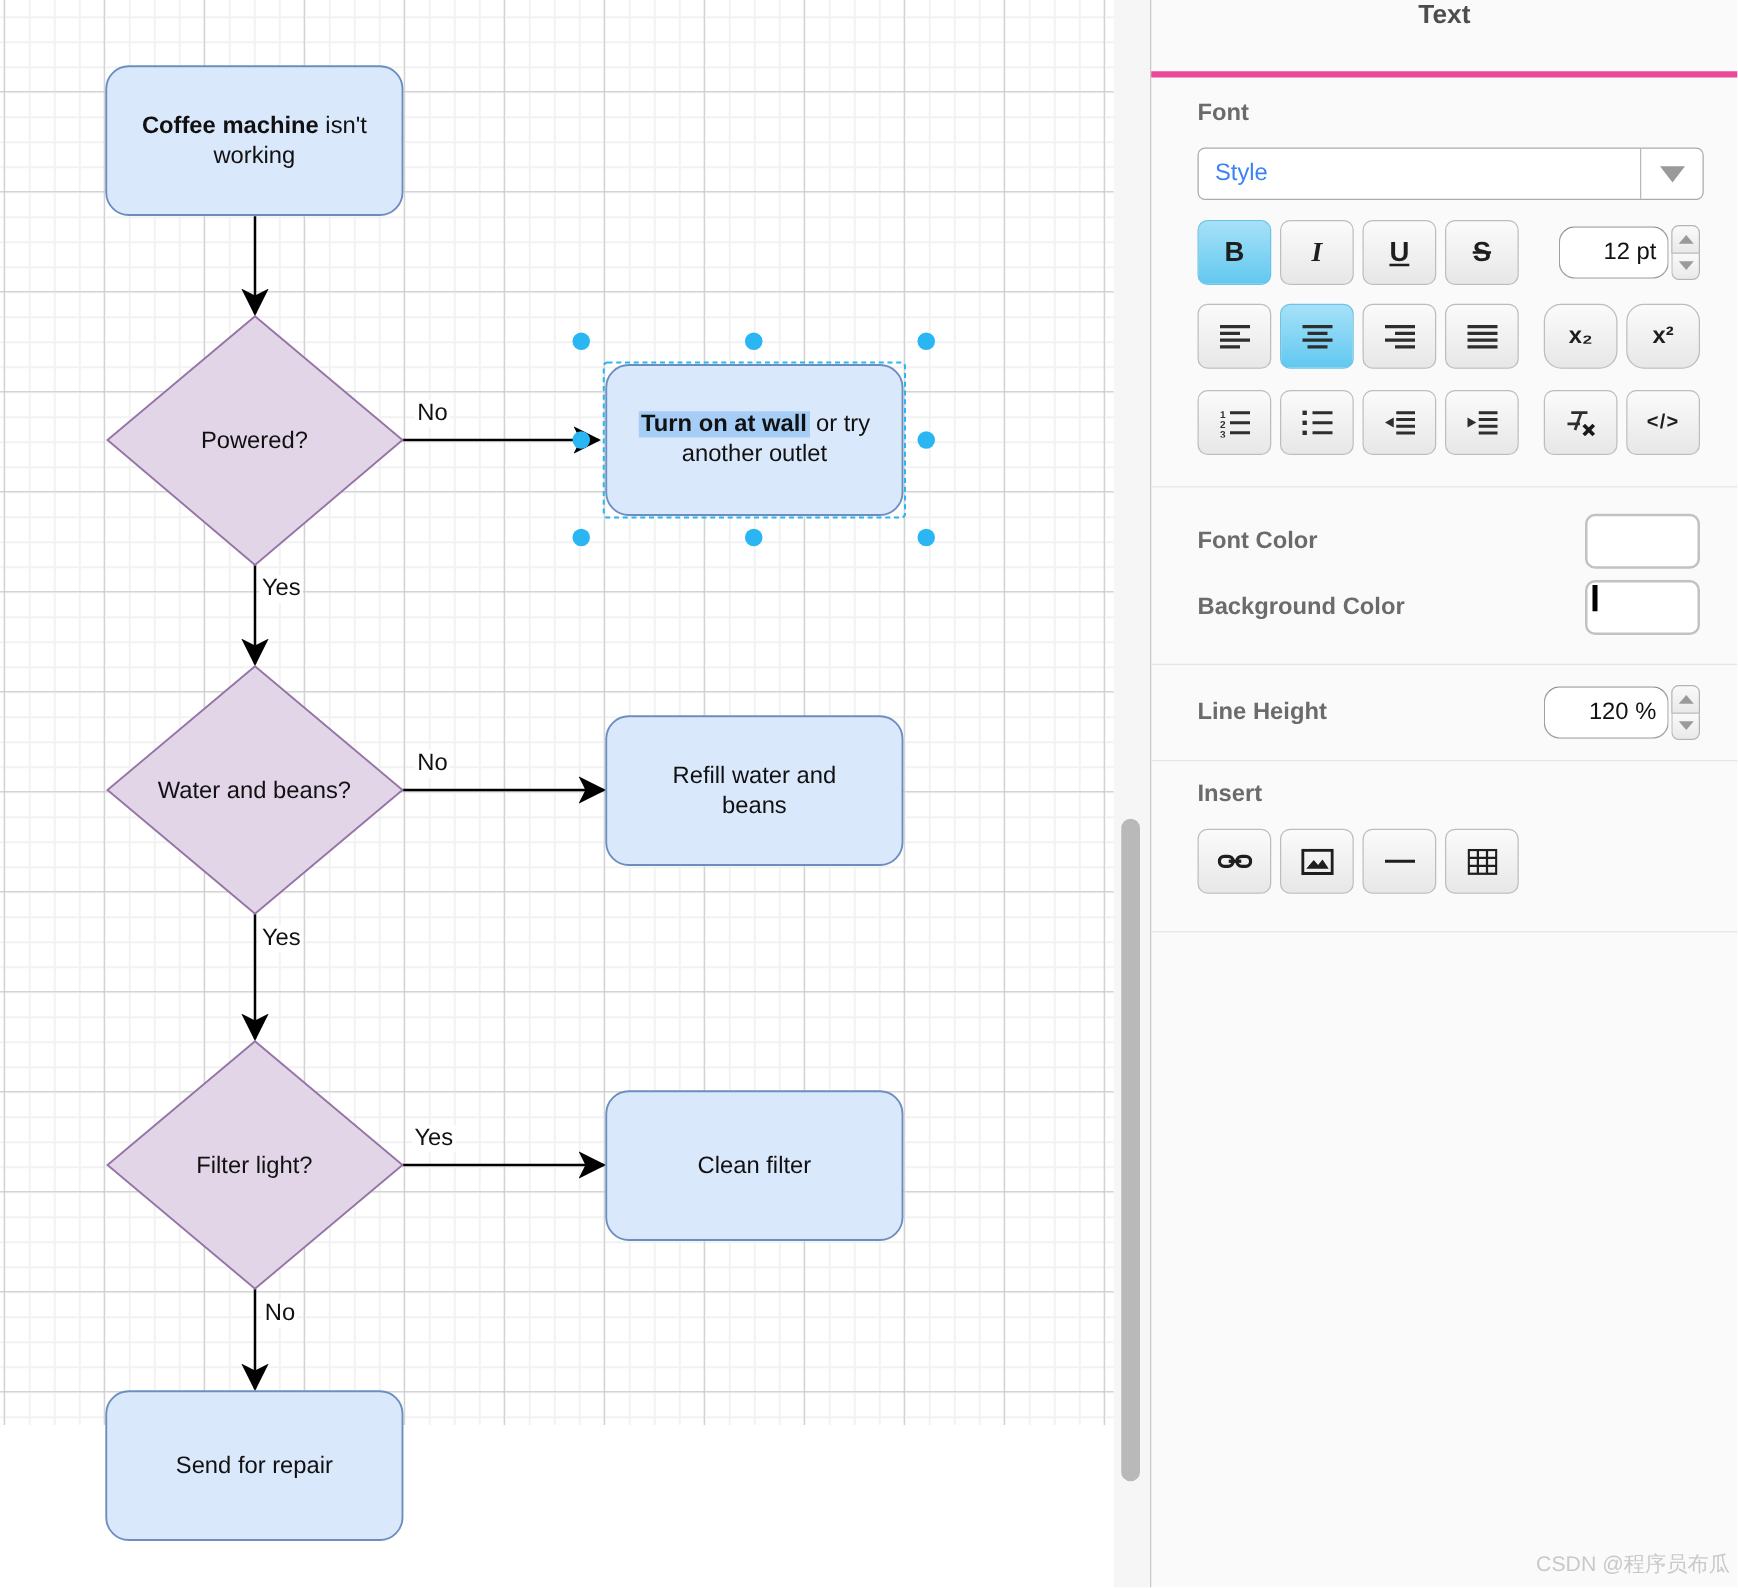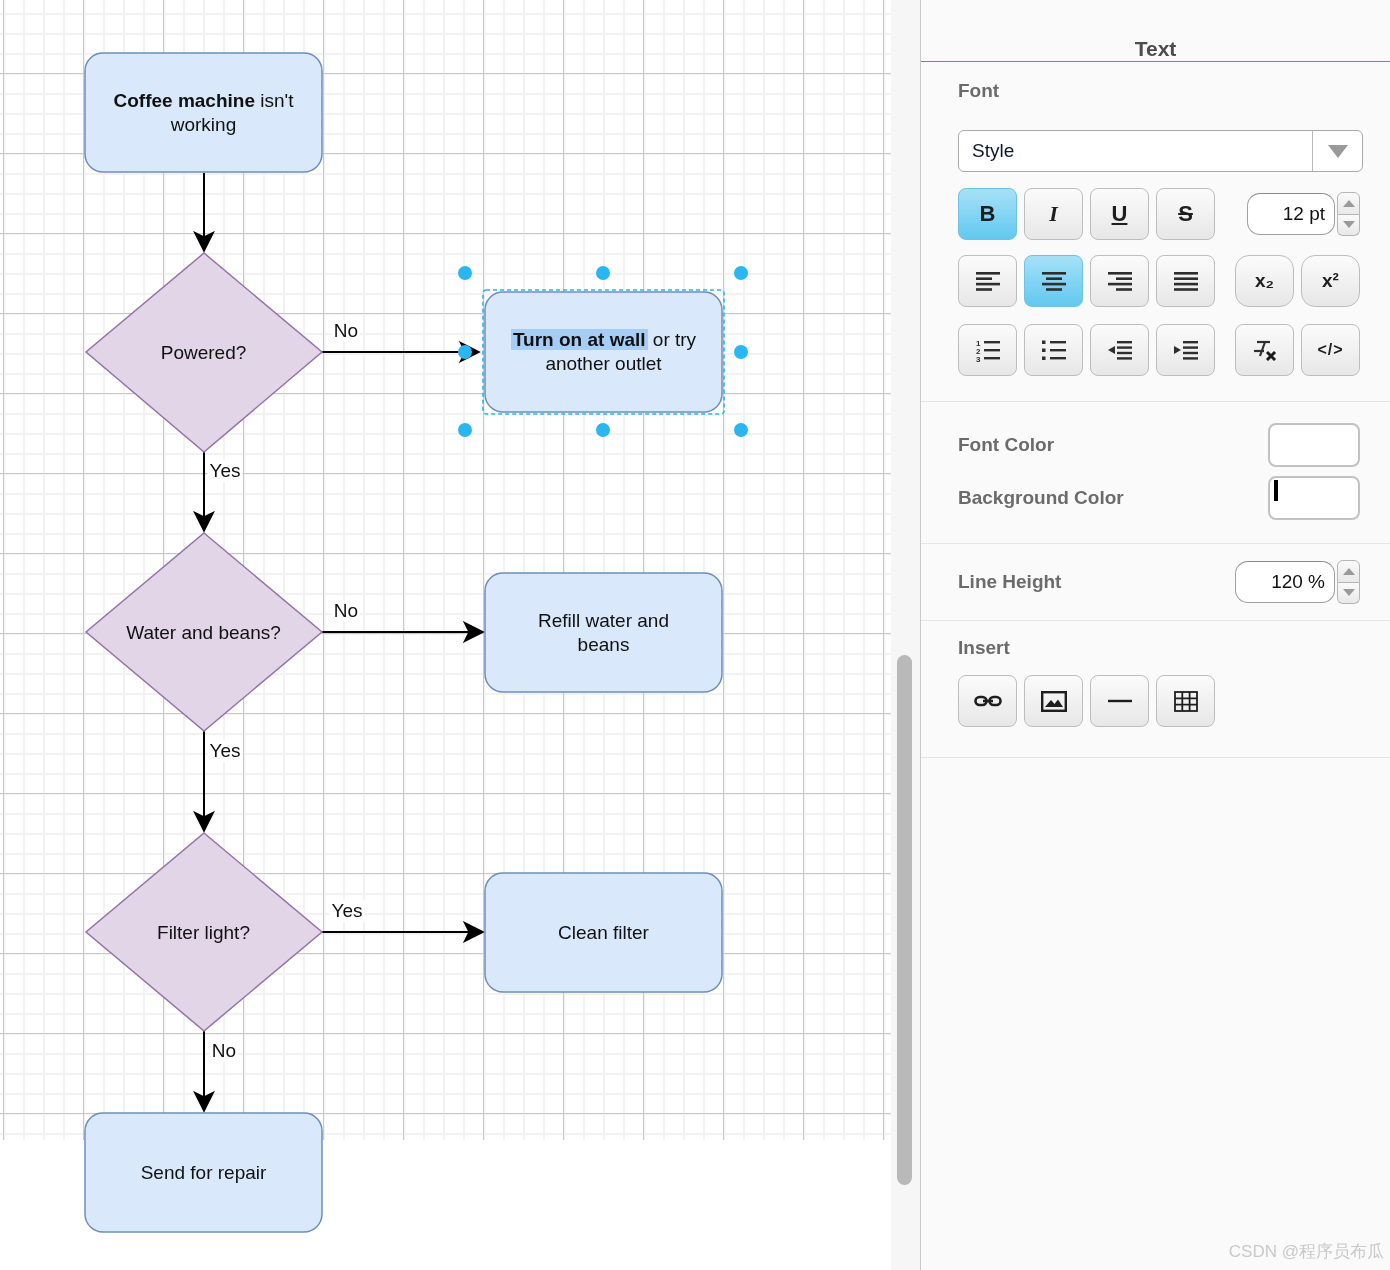--- a/index.html
+++ b/index.html
@@ -30,28 +30,28 @@
     font-size:19px; color:#111; background:#fff; padding:0 2px; line-height:1.15; }
 
   
   #scroll-track { position:absolute; left:891px; top:0; width:29px; height:1270px; background:#f6f6f6; }
   #scroll-thumb { position:absolute; left:6px; top:655px; width:15px; height:530px;
     background:#b9b9b9; border-radius:8px; }
 
   
   #panel { position:absolute; left:920px; top:0; width:470px; height:1270px;
     background:#fafafa; border-left:1px solid #c9c9c9; color:#666; }
-  .panel-header { height:62px; border-bottom:1px solid #ec4899; display:flex;
-    align-items:flex-end; justify-content:center; font-size:21px; font-weight:bold; color:#4d4d4d; }
+  .panel-header { height:62px; border-bottom:5px solid #ec4899; display:flex;
+    align-items:flex-start; justify-content:center; font-size:21px; font-weight:bold; color:#4d4d4d; }
   .section { padding:0 30px 0 37px; border-bottom:1px solid #e5e5e5; }
   .sec-label { font-size:19px; font-weight:bold; color:#6b6b6b; }
 
   .dropdown { width:405px; height:42px; background:#fff; border:1px solid #aaa;
     border-radius:6px; display:flex; align-items:center; position:relative; }
-  .dropdown .dd-text { flex:1; padding-left:13px; font-size:19px; color:#0f172a; }
+  .dropdown .dd-text { flex:1; padding-left:13px; font-size:19px; color:#3b82f6; }
   .dd-arrow-zone { width:50px; height:100%; border-left:1px solid #b9b9b9;
     display:flex; align-items:center; justify-content:center; }
   .tri-down { width:0; height:0; border-left:10px solid transparent;
     border-right:10px solid transparent; border-top:13px solid #9a9a9a; }
 
   .btn-row { display:flex; gap:7px; align-items:center; }
   .pbtn { width:59px; height:52px; border:1px solid #bdbdbd; border-radius:8px;
     background:linear-gradient(#fbfbfb,#e7e7e7); display:flex; align-items:center;
     justify-content:center; font-size:22px; color:#1e1e1e; cursor:pointer; }
   .pbtn.active { background:linear-gradient(#a6e1f8,#62c8f0); border-color:#6fc2e2; }
@@ -184,21 +184,21 @@
   <div id="scroll-track">
     <div id="scroll-thumb"></div>
   </div>
 
   <div id="panel">
     <div class="panel-header">
       <span>Text</span>
     </div>
 
     <div class="section" style="padding-top:18px;padding-bottom:25px">
-      <div class="sec-label" style="margin-bottom:28px">Font</div>
+      <div class="sec-label" style="margin-bottom:16px">Font</div>
 
       <div class="dropdown" style="margin-bottom:12px">
         <span class="dd-text">Style</span>
         <span class="dd-arrow-zone">
             <span class="tri-down"></span>
           </span>
       </div>
 
 
       <div class="btn-row" style="margin-top:16px">

